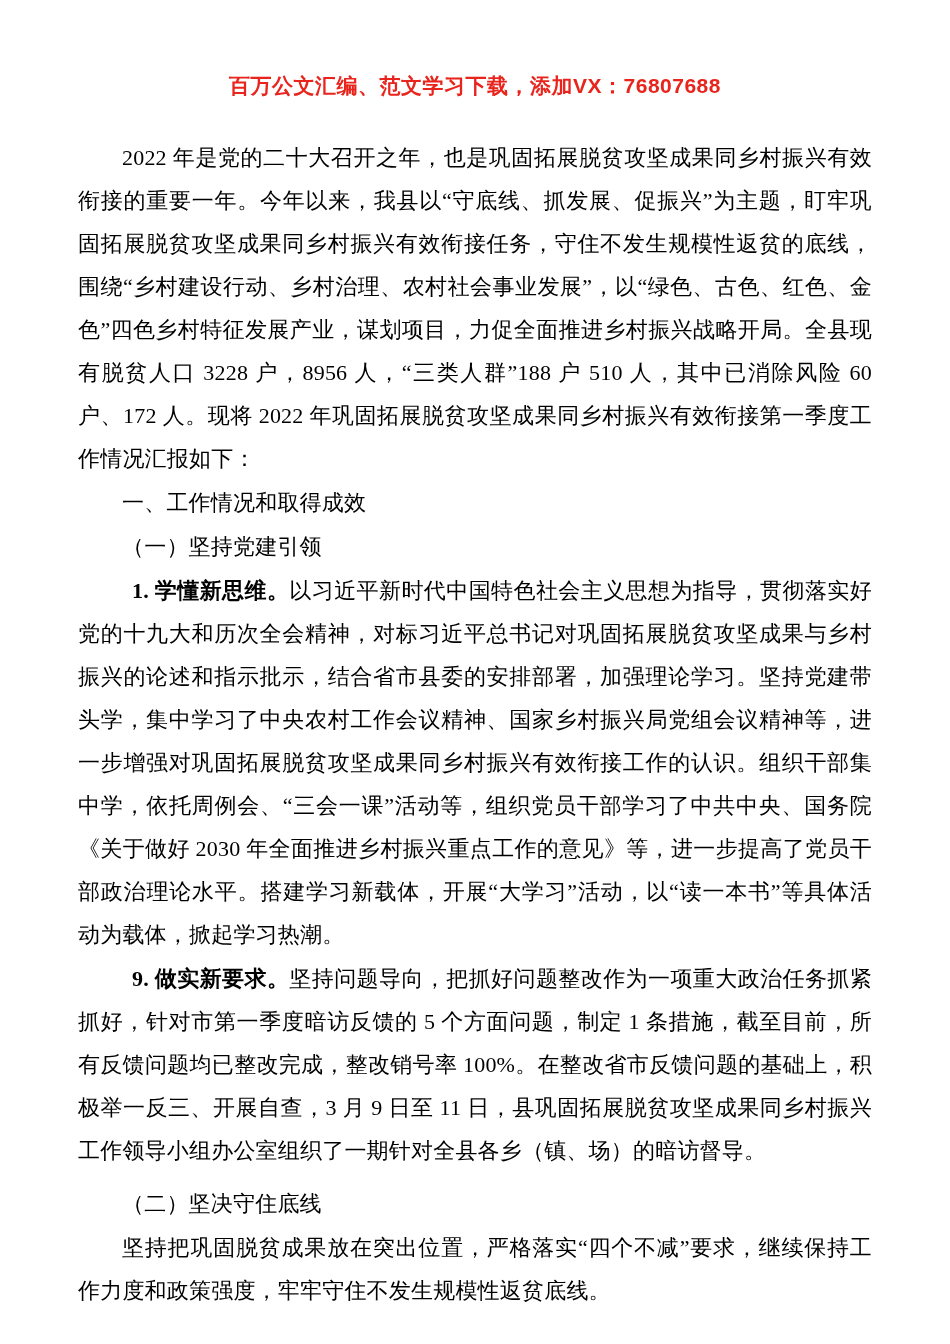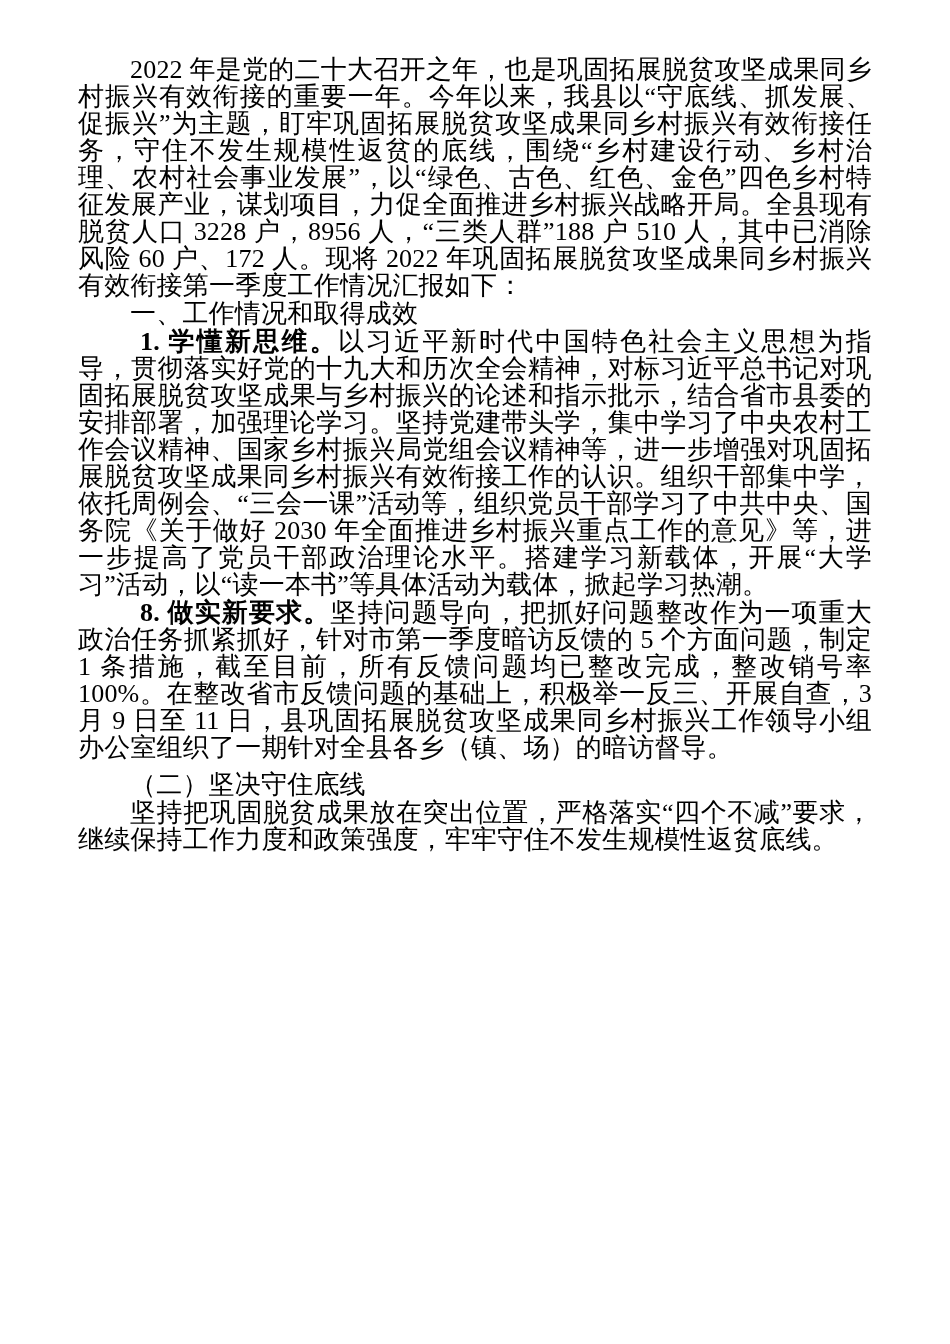--- a/index.html
+++ b/index.html
@@ -25,22 +25,22 @@
     color: #e8241c;
     font-family: "Liberation Sans", "DejaVu Sans", sans-serif;
     font-weight: bold;
     font-size: 21px;
     letter-spacing: 0.5px;
     margin: 16px 0 36px 0;
     white-space: nowrap;
   }
   .doc-body p {
     margin: 0 0 1px 0;
-    font-size: 26px;
-    line-height: 27px;
+    font-size: 22px;
+    line-height: 43px;
     text-align: justify;
     text-justify: inter-ideograph;
     text-indent: 2em;
     letter-spacing: 0.2px;
   }
   .doc-body p.heading {
     font-weight: normal;
   }
   .doc-body p.spaced {
     margin-top: 10px;
@@ -48,32 +48,34 @@
   .doc-body p b {
     font-weight: bold;
     margin-left: 10px;
   }
 </style>
 </head>
 <body>
 
 <div class="page">
 
+  <div class="watermark">百万公文汇编、范文学习下载，添加VX：76807688</div>
 
   <div class="doc-body">
 
     <p class="body">2022 年是党的二十大召开之年，也是巩固拓展脱贫攻坚成果同乡村振兴有效衔接的重要一年。今年以来，我县以“守底线、抓发展、促振兴”为主题，盯牢巩固拓展脱贫攻坚成果同乡村振兴有效衔接任务，守住不发生规模性返贫的底线，围绕“乡村建设行动、乡村治理、农村社会事业发展”，以“绿色、古色、红色、金色”四色乡村特征发展产业，谋划项目，力促全面推进乡村振兴战略开局。全县现有脱贫人口 3228 户，8956 人，“三类人群”188 户 510 人，其中已消除风险 60 户、172 人。现将 2022 年巩固拓展脱贫攻坚成果同乡村振兴有效衔接第一季度工作情况汇报如下：</p>
 
     <p class="heading">一、工作情况和取得成效</p>
 
+    <p class="heading">（一）坚持党建引领</p>
 
 
     <p class="body"><b>1. 学懂新思维。</b><span>以习近平新时代中国特色社会主义思想为指导，贯彻落实好党的十九大和历次全会精神，对标习近平总书记对巩固拓展脱贫攻坚成果与乡村振兴的论述和指示批示，结合省市县委的安排部署，加强理论学习。坚持党建带头学，集中学习了中央农村工作会议精神、国家乡村振兴局党组会议精神等，进一步增强对巩固拓展脱贫攻坚成果同乡村振兴有效衔接工作的认识。组织干部集中学，依托周例会、“三会一课”活动等，组织党员干部学习了中共中央、国务院《关于做好 2030 年全面推进乡村振兴重点工作的意见》等，进一步提高了党员干部政治理论水平。搭建学习新载体，开展“大学习”活动，以“读一本书”等具体活动为载体，掀起学习热潮。</span></p>
 
 
-    <p class="body"><b>8. 做实新要求。</b><span>坚持问题导向，把抓好问题整改作为一项重大政治任务抓紧抓好，针对市第一季度暗访反馈的 5 个方面问题，制定 1 条措施，截至目前，所有反馈问题均已整改完成，整改销号率 100%。在整改省市反馈问题的基础上，积极举一反三、开展自查，3 月 9 日至 11 日，县巩固拓展脱贫攻坚成果同乡村振兴工作领导小组办公室组织了一期针对全县各乡（镇、场）的暗访督导。</span></p>
+    <p class="body"><b>9. 做实新要求。</b><span>坚持问题导向，把抓好问题整改作为一项重大政治任务抓紧抓好，针对市第一季度暗访反馈的 5 个方面问题，制定 1 条措施，截至目前，所有反馈问题均已整改完成，整改销号率 100%。在整改省市反馈问题的基础上，积极举一反三、开展自查，3 月 9 日至 11 日，县巩固拓展脱贫攻坚成果同乡村振兴工作领导小组办公室组织了一期针对全县各乡（镇、场）的暗访督导。</span></p>
 
     <p class="heading spaced">（二）坚决守住底线</p>
 
     <p class="body">坚持把巩固脱贫成果放在突出位置，严格落实“四个不减”要求，继续保持工作力度和政策强度，牢牢守住不发生规模性返贫底线。</p>
 
   </div>
 </div>
 
 </body></html>

